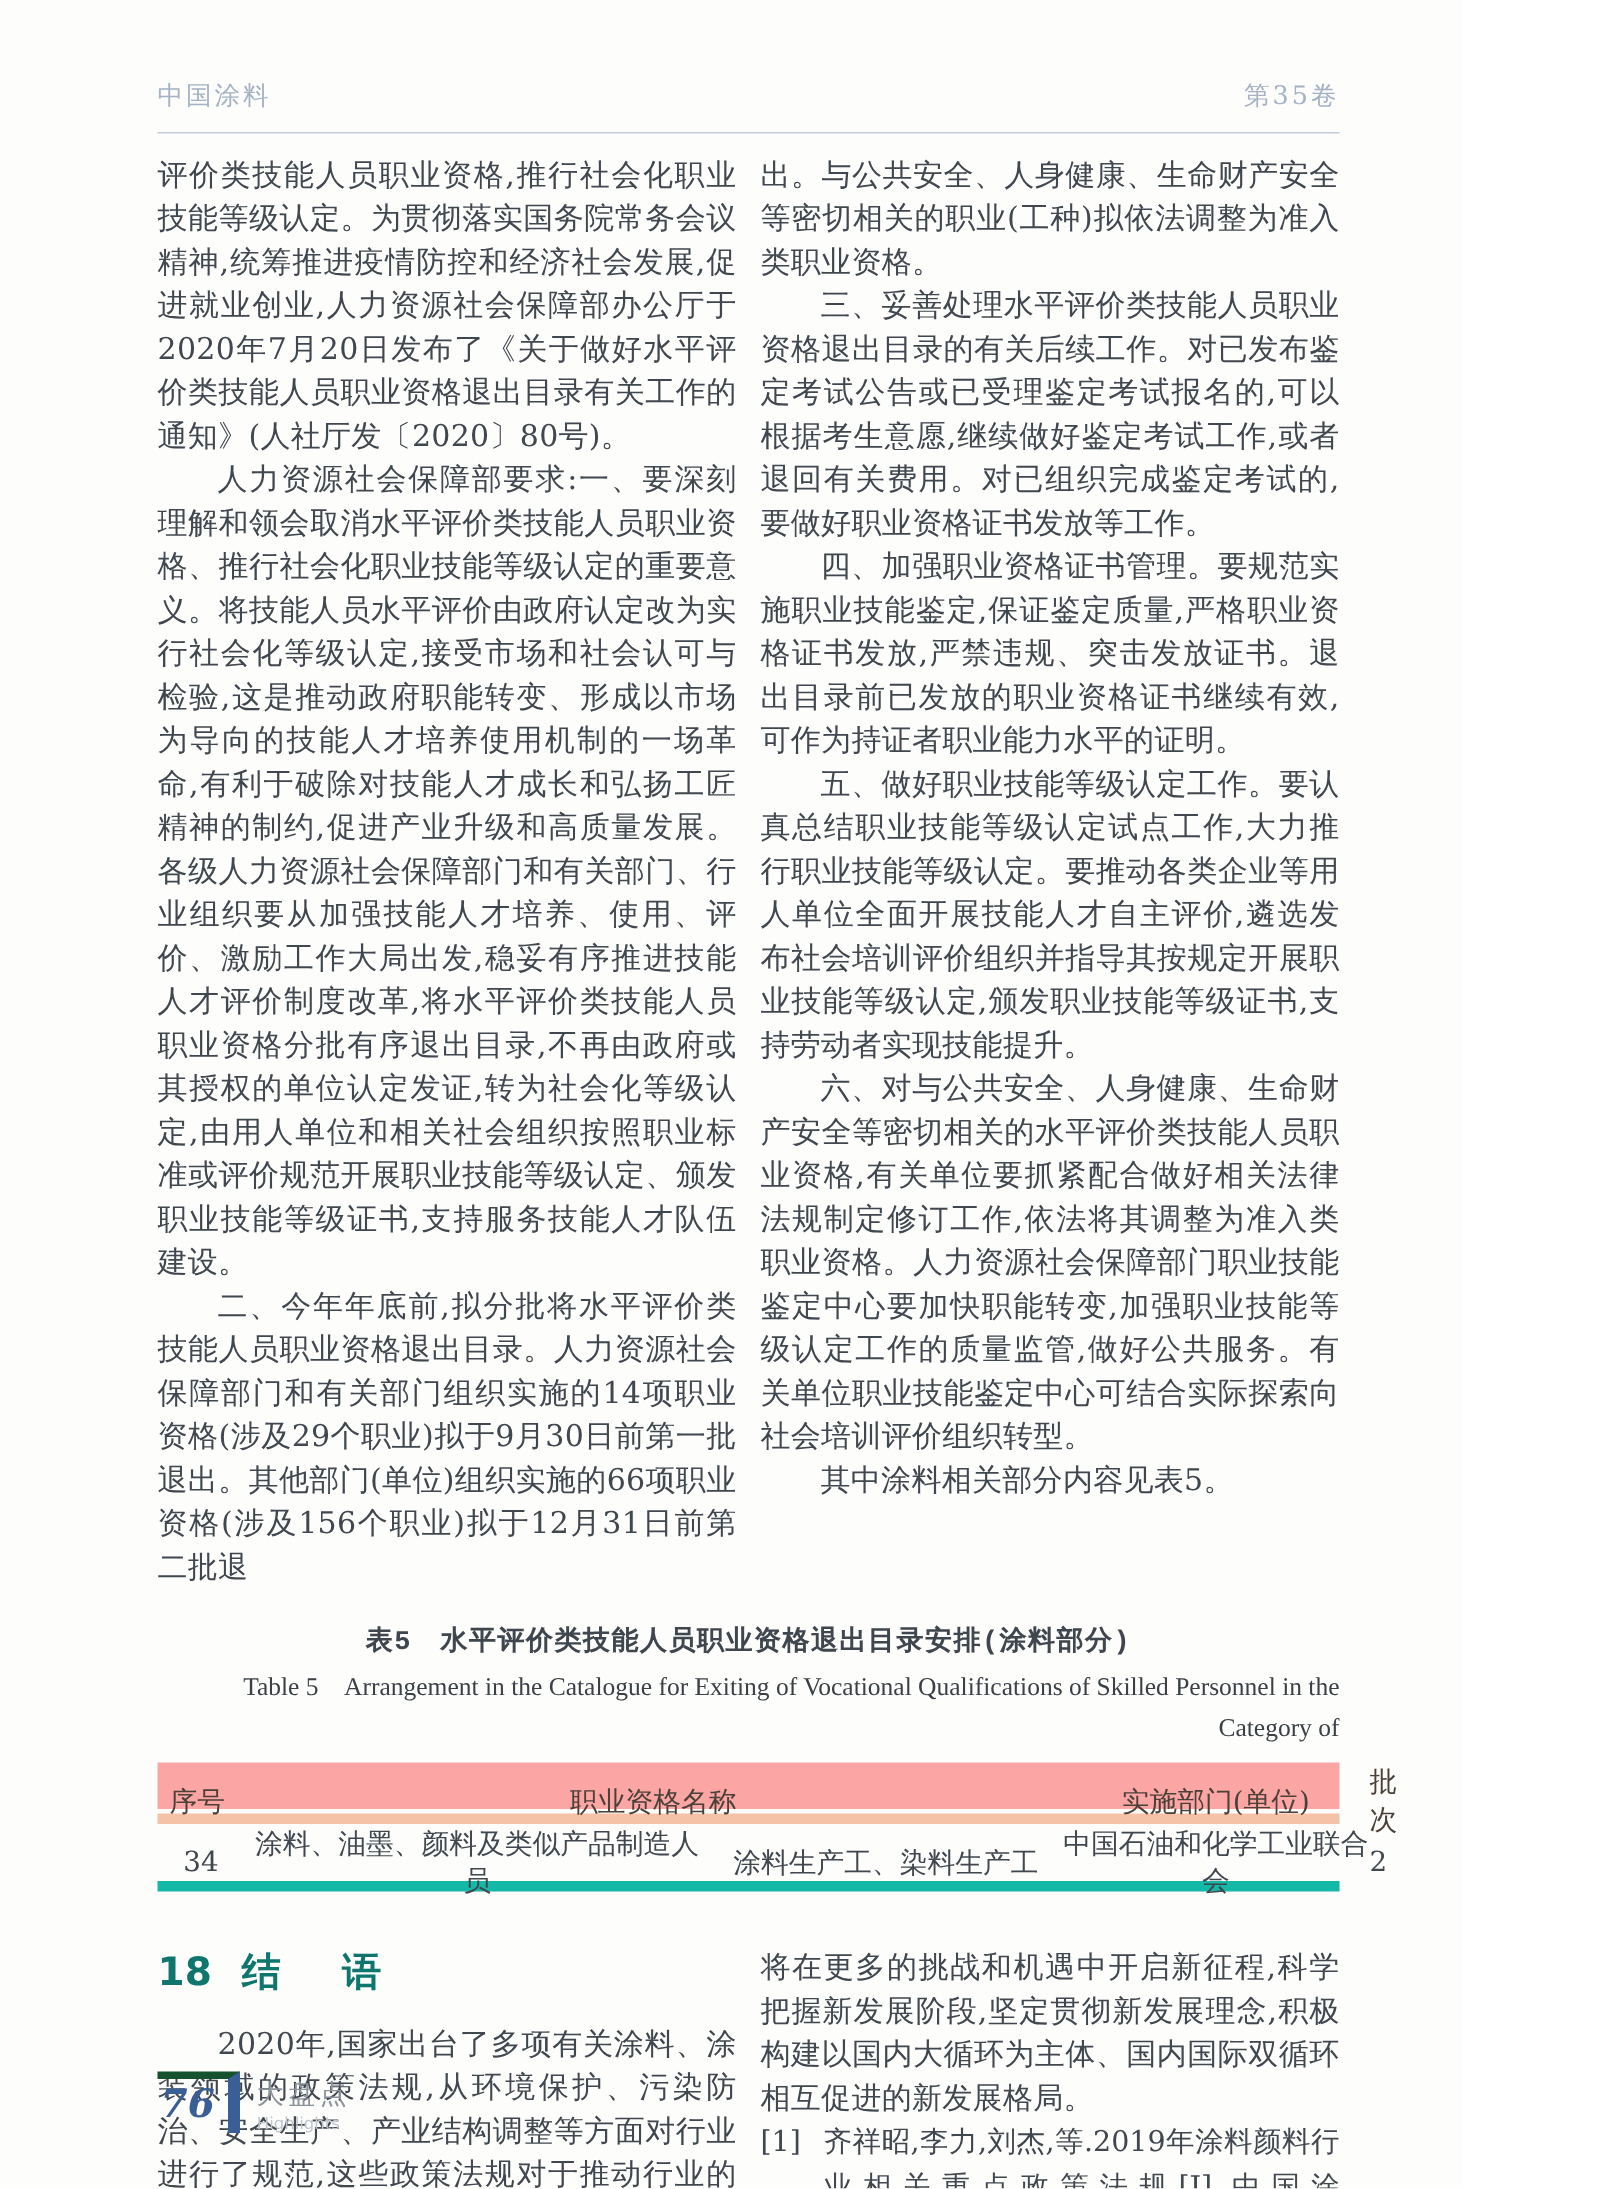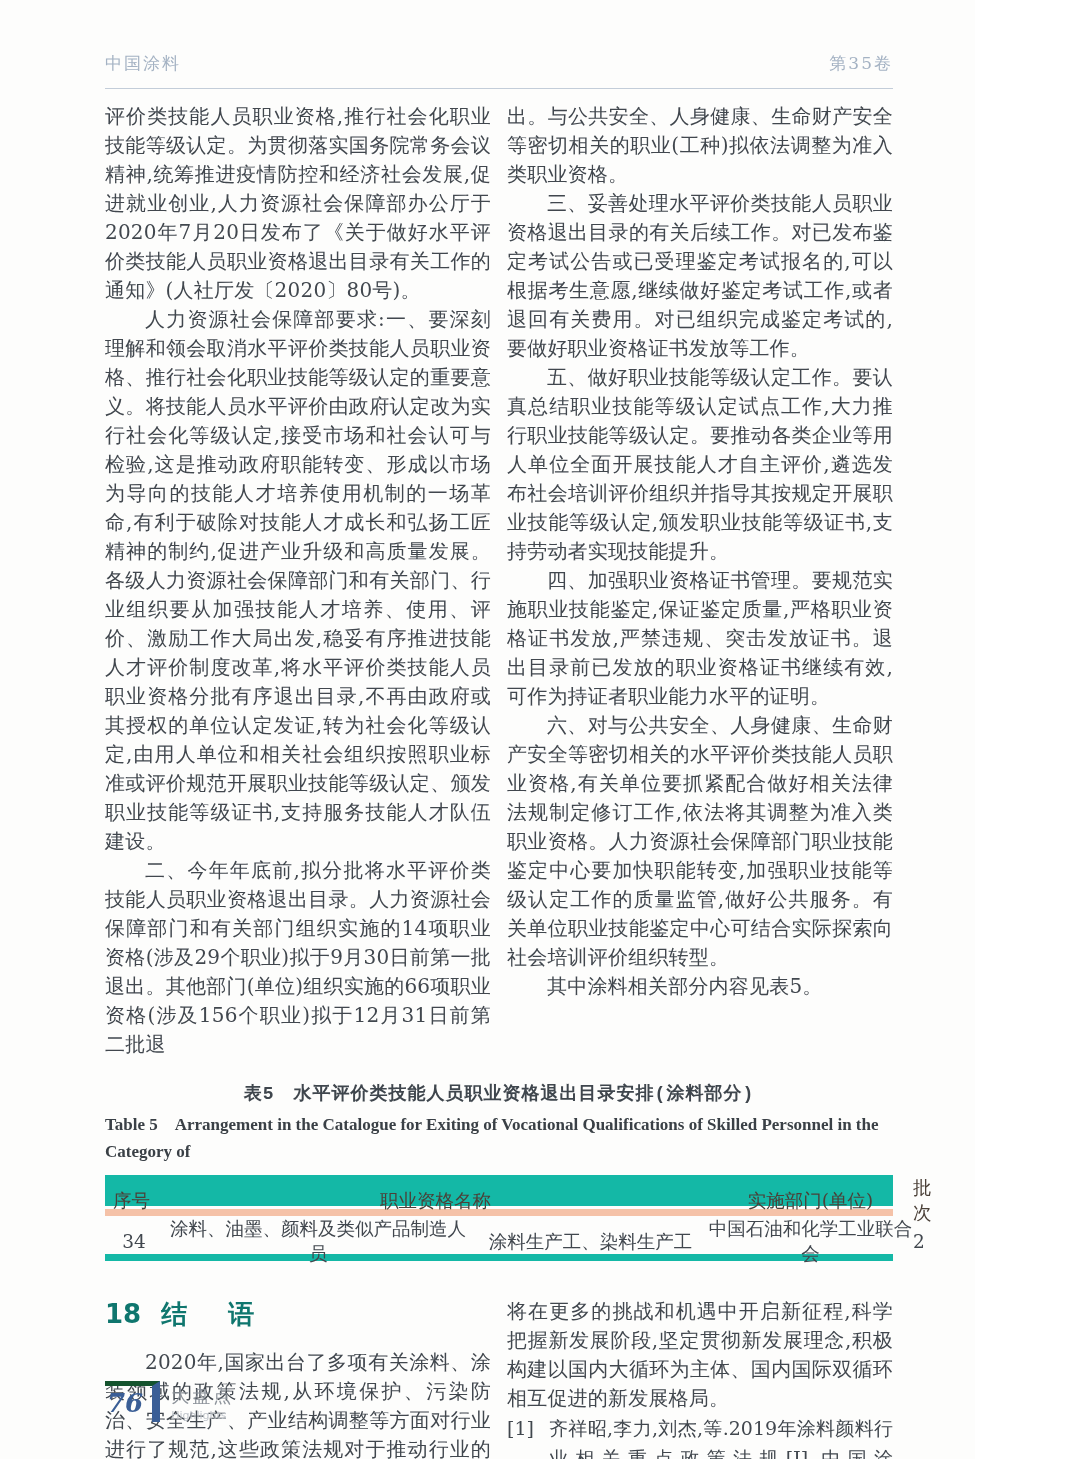--- a/index.html
+++ b/index.html
@@ -34,29 +34,29 @@
   .top-section{margin-top:13px;}
 
   
   .table-block{margin-top:22px;}
   .tbl-title-cn{
     text-align:center;font-size:18px;font-weight:600;color:#3f464d;
     letter-spacing:1px;
     font-family:Liberation Mono, monospace;
   }
   .tbl-title-en{
-    text-align:left;font-weight:bold;font-size:17px;line-height:27px;
+    text-align:right;font-weight:normal;font-size:17px;line-height:27px;
     margin-top:6px;color:#3a4046;
     font-family:"Liberation Serif","DejaVu Serif",serif;
   }
   .grid-table{margin-top:10px;font-size:18.5px;}
   .gt-head{
     display:grid;
     grid-template-columns:58px 545px 205px 1fr;
-    background:#14b8a6;
+    background:#fca5a5;
     height:31px;align-items:center;
   }
   .gt-head .cell{text-align:center;color:#4b4038;}
   .gt-head .cell.first{text-align:left;padding-left:8px;}
   .gt-strip{height:7px;background:#f5c2a8;margin-top:3px;}
   .gt-row{
     display:grid;
     grid-template-columns:58px 310px 235px 205px 1fr;
     height:38px;align-items:center;
     border-bottom:7px solid #14b8a6;
@@ -125,22 +125,22 @@
 
     <div class="two-col top-section bodytext">
       <div class="col">
         <p>评价类技能人员职业资格,推行社会化职业技能等级认定。为贯彻落实国务院常务会议精神,统筹推进疫情防控和经济社会发展,促进就业创业,人力资源社会保障部办公厅于2020年7月20日发布了《关于做好水平评价类技能人员职业资格退出目录有关工作的通知》(人社厅发〔2020〕80号)。</p>
         <p class="ind">人力资源社会保障部要求:一、要深刻理解和领会取消水平评价类技能人员职业资格、推行社会化职业技能等级认定的重要意义。将技能人员水平评价由政府认定改为实行社会化等级认定,接受市场和社会认可与检验,这是推动政府职能转变、形成以市场为导向的技能人才培养使用机制的一场革命,有利于破除对技能人才成长和弘扬工匠精神的制约,促进产业升级和高质量发展。各级人力资源社会保障部门和有关部门、行业组织要从加强技能人才培养、使用、评价、激励工作大局出发,稳妥有序推进技能人才评价制度改革,将水平评价类技能人员职业资格分批有序退出目录,不再由政府或其授权的单位认定发证,转为社会化等级认定,由用人单位和相关社会组织按照职业标准或评价规范开展职业技能等级认定、颁发职业技能等级证书,支持服务技能人才队伍建设。</p>
         <p class="ind">二、今年年底前,拟分批将水平评价类技能人员职业资格退出目录。人力资源社会保障部门和有关部门组织实施的14项职业资格(涉及29个职业)拟于9月30日前第一批退出。其他部门(单位)组织实施的66项职业资格(涉及156个职业)拟于12月31日前第二批退</p>
       </div>
       <div class="col">
         <p>出。与公共安全、人身健康、生命财产安全等密切相关的职业(工种)拟依法调整为准入类职业资格。</p>
         <p class="ind">三、妥善处理水平评价类技能人员职业资格退出目录的有关后续工作。对已发布鉴定考试公告或已受理鉴定考试报名的,可以根据考生意愿,继续做好鉴定考试工作,或者退回有关费用。对已组织完成鉴定考试的,要做好职业资格证书发放等工作。</p>
+        <p class="ind">四、加强职业资格证书管理。要规范实施职业技能鉴定,保证鉴定质量,严格职业资格证书发放,严禁违规、突击发放证书。退出目录前已发放的职业资格证书继续有效,可作为持证者职业能力水平的证明。</p>
         <p class="ind">五、做好职业技能等级认定工作。要认真总结职业技能等级认定试点工作,大力推行职业技能等级认定。要推动各类企业等用人单位全面开展技能人才自主评价,遴选发布社会培训评价组织并指导其按规定开展职业技能等级认定,颁发职业技能等级证书,支持劳动者实现技能提升。</p>
-        <p class="ind">四、加强职业资格证书管理。要规范实施职业技能鉴定,保证鉴定质量,严格职业资格证书发放,严禁违规、突击发放证书。退出目录前已发放的职业资格证书继续有效,可作为持证者职业能力水平的证明。</p>
         <p class="ind">六、对与公共安全、人身健康、生命财产安全等密切相关的水平评价类技能人员职业资格,有关单位要抓紧配合做好相关法律法规制定修订工作,依法将其调整为准入类职业资格。人力资源社会保障部门职业技能鉴定中心要加快职能转变,加强职业技能等级认定工作的质量监管,做好公共服务。有关单位职业技能鉴定中心可结合实际探索向社会培训评价组织转型。</p>
         <p class="ind">其中涂料相关部分内容见表5。</p>
       </div>
     </div>
 
     <div class="table-block">
       <div class="tbl-title-cn">表5　水平评价类技能人员职业资格退出目录安排(涂料部分)</div>
       <div class="tbl-title-en">
         <div>Table 5　Arrangement in the Catalogue for Exiting of Vocational Qualifications of Skilled Personnel in the Category of</div>
       </div>

